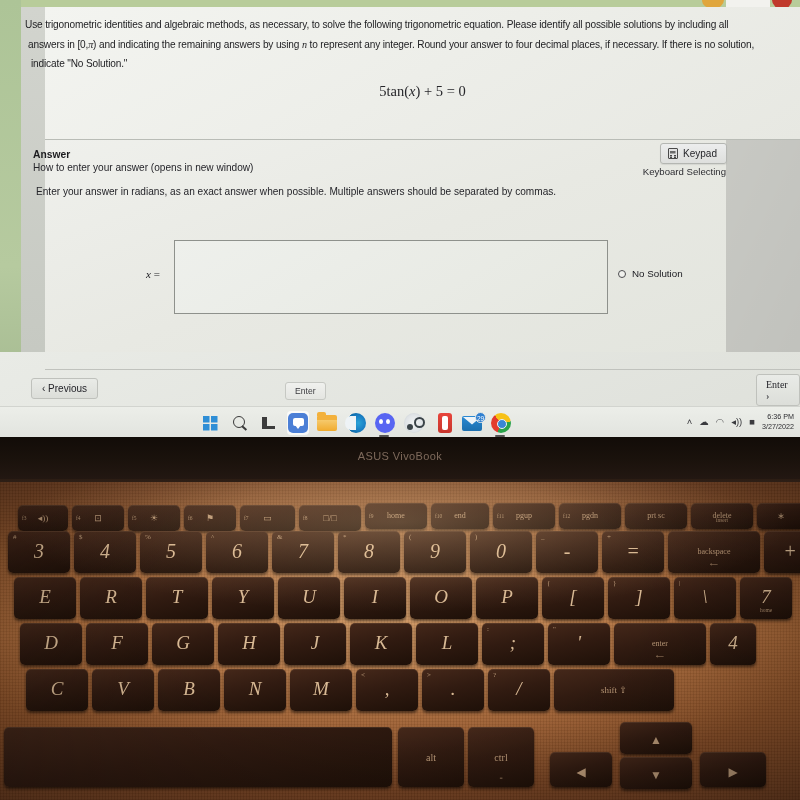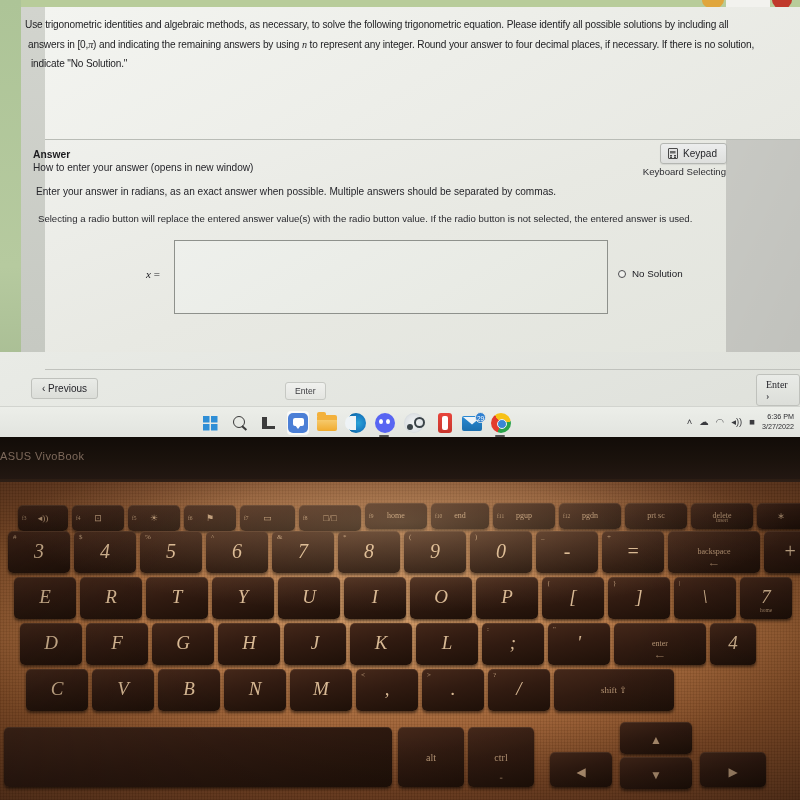--- a/index.html
+++ b/index.html
@@ -280,21 +280,21 @@
   }
   .tray-gl { font-size:9.5px; color:#3a3a3e; line-height:1; }
   .clock { text-align:right; line-height:9.5px; font-size:7.2px; color:#2c2c30; }
 
   
   .bezel {
     position:absolute; left:0; top:437px; width:800px; height:45px;
     background:linear-gradient(180deg,#120c08 0%, #1a120c 50%, #241813 100%);
   }
   .brand {
-    position:absolute; left:0; top:13px; width:800px; text-align:left;
+    position:absolute; left:0; top:13px; width:800px; text-align:center;
     font-size:11px; color:#7e6a5c; letter-spacing:.4px;
   }
   .hinge {
     position:absolute; left:0; top:479px; width:800px; height:6px;
     background:linear-gradient(180deg,#2c1d14,#51342238);
   }
 
   
   .deck {
     position:absolute; left:0; top:482px; width:800px; height:318px;
@@ -357,29 +357,29 @@
 
     <div class="green-margin"></div>
     <div class="gray-col"></div>
 
     <div class="q-panel">
       <div class="q-text">
         <span class="ln">Use trigonometric identities and algebraic methods, as necessary, to solve the following trigonometric equation. Please identify all possible solutions by including all</span>
         <span class="ln ln2"><span>answers in [0,</span><span class="mi">π</span><span>) and indicating the remaining answers by using</span> <span class="mi">n</span> <span>to represent any integer. Round your answer to four decimal places, if necessary. If there is no solution,</span></span>
         <span class="ln ln3">indicate "No Solution."</span>
       </div>
+      <div class="equation"><span>5tan(</span><span class="v">x</span><span>) + 5 = 0</span></div>
     </div>
 
     <div class="panel-div"></div>
 
     <div class="a-panel">
       <div class="a-title">Answer</div>
       <div class="a-how">How to enter your answer (opens in new window)</div>
       <div class="a-instr1">Enter your answer in radians, as an exact answer when possible. Multiple answers should be separated by commas.</div>
-      <div class="a-instr2">Selecting a radio button will replace the entered answer value(s) with the radio button value. If the radio button is not selected, the entered answer is used.</div>
 
       <div class="keypad-btn">
         <span class="calc-ico"></span>
         <span>Keypad</span>
       </div>
       <div class="kb-short">Keyboard Selecting</div>
 
       <div class="ans-row">
         <div class="x-eq"><i>x</i> <span>=</span></div>
         <div class="ans-box" title=""></div>

